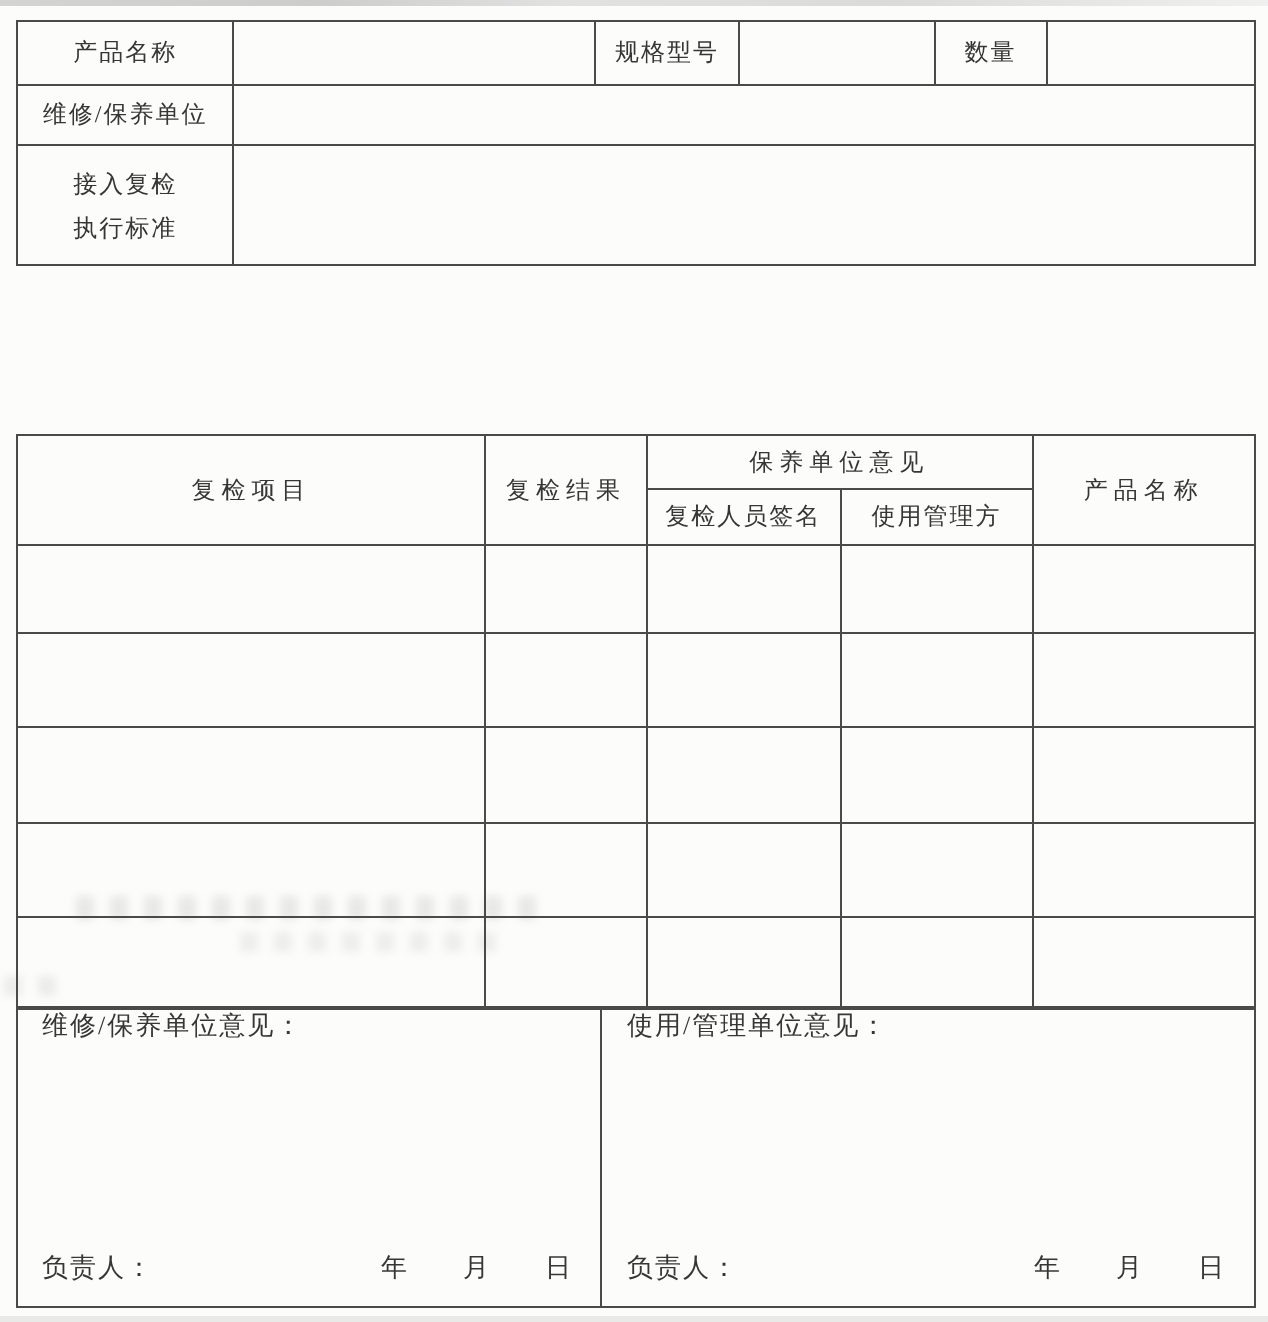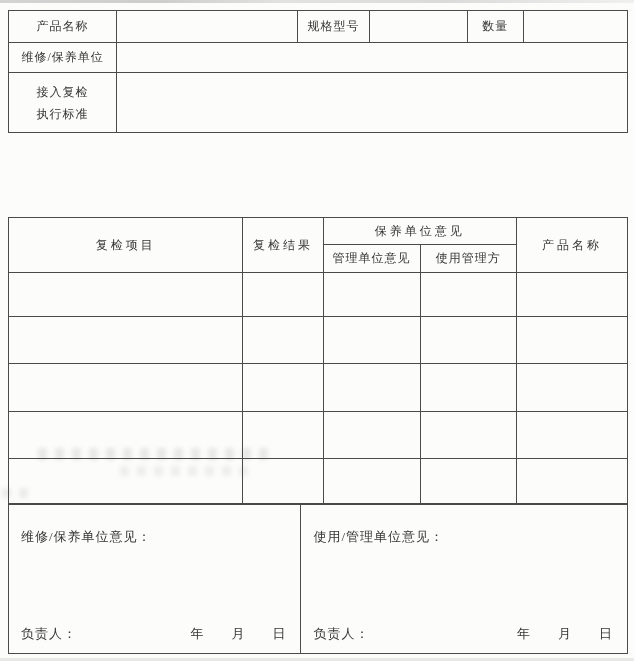--- a/index.html
+++ b/index.html
@@ -28,21 +28,21 @@
   .tbl-a{top:10px;}
   .tbl-b{top:217px;}
   .tbl-c{top:503px;}
   .ra1{height:32px;} .ra2{height:29px;} .ra3{height:30px;} .ra4{height:28px;}
   .ra5{height:29px;} .ra6{height:60px;border-radius:14px;}
   .rb-h1{height:27px;} .rb-h2{height:28px;}
   .rb-d1{height:44px;} .rb-d2{height:47px;} .rb-d3{height:48px;} .rb-d4{height:47px;} .rb-d5{height:46px;}
   .rc{height:150px;}
   .two-line div{line-height:22px;}
   .opinion-cell{vertical-align:top;text-align:left;position:relative;}
-  .opinion-label{font-size:13px;letter-spacing:1px;color:#363636;padding:24px 0 0 12px;}
+  .opinion-label{font-size:13px;letter-spacing:1px;color:#363636;padding:0 0 0 12px;}
   .sig-line{position:absolute;left:12px;right:14px;bottom:10px;
     display:flex;justify-content:space-between;align-items:flex-start;
     font-size:13px;letter-spacing:1px;color:#363636;}
   .dates{display:inline-flex;gap:27px;}
 </style>
 </head>
 <body>
 
 <div class="page">
   <div class="scan-top"></div>
@@ -92,21 +92,21 @@
         <col style="width:111px">
     </colgroup>
     <tbody>
         <tr class="rb-h1">
       <td class="lbl hdr" rowspan="2">复检项目</td>
       <td class="lbl hdr" rowspan="2">复检结果</td>
       <td class="lbl hdr" colspan="2">保养单位意见</td>
       <td class="lbl hdr" rowspan="2">产品名称</td>
     </tr>
     <tr class="rb-h2">
-      <td class="lbl">管理单位意见</td>
+      <td class="lbl">复检人员签名</td>
       <td class="lbl">使用管理方</td>
     </tr>
     <tr class="rb-d1">
       <td></td>
           <td></td>
       <td></td>
           <td></td>
       <td></td>
     </tr>
     <tr class="rb-d2">

